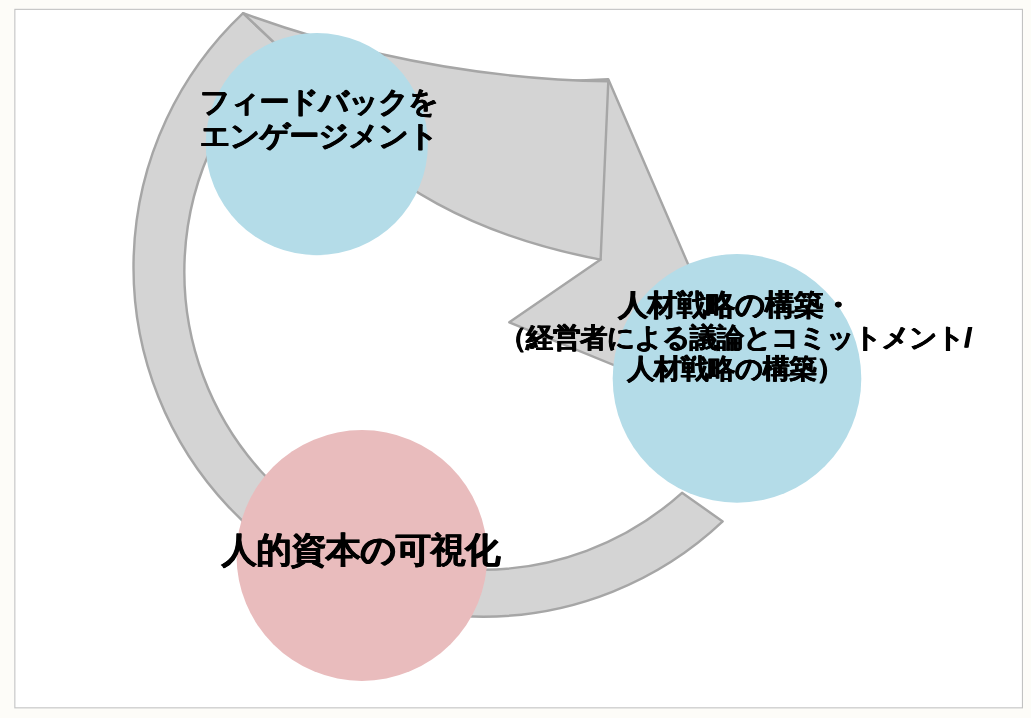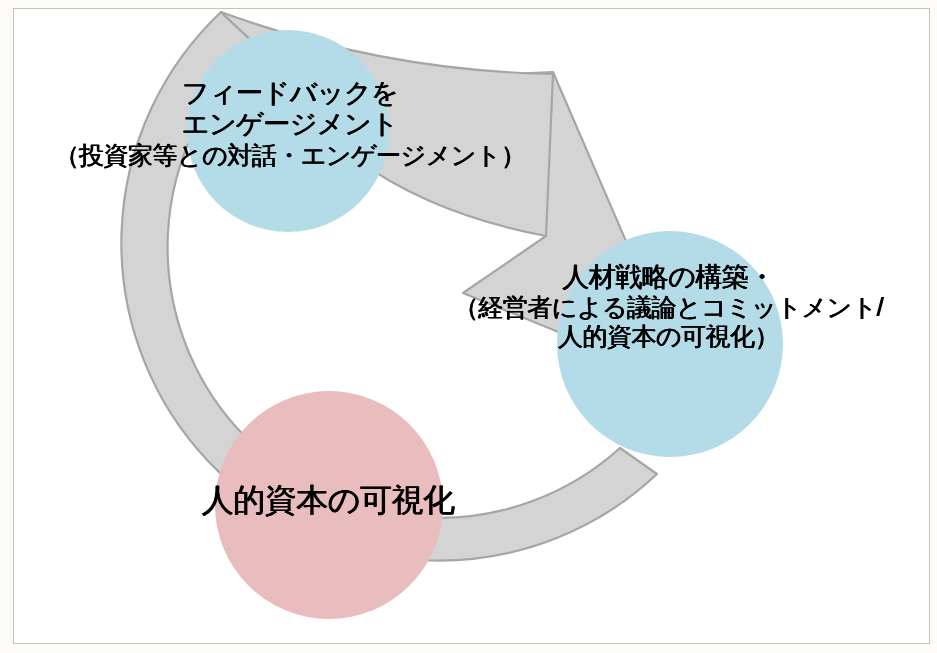--- a/index.html
+++ b/index.html
@@ -33,21 +33,21 @@
   svg.stage {
     position: absolute;
     left: 0;
     top: 0;
     width: 937px;
     height: 653px;
   }
   .node-label {
     position: absolute;
     color: #000000;
-    font-weight: normal;
+    font-weight: bold;
     text-align: center;
     line-height: 1.16;
     white-space: nowrap;
     letter-spacing: -0.5px;
     text-shadow: 0.5px 0 0 #000, -0.5px 0 0 #000;
   }
   .line-big   { font-size: 27px; }
   .line-small { font-size: 25px; }
 
   #label-feedback {
@@ -102,26 +102,25 @@
     </g>
 
     <circle cx="288" cy="131" r="101" fill="#b4dce8"></circle>
     <circle cx="670" cy="344" r="113" fill="#b4dce8"></circle>
     <circle cx="329" cy="505" r="114" fill="#e9bcbd"></circle>
   </svg>
 
   <div class="node-label" id="label-feedback">
     <div class="line-big">フィードバックを</div>
     <div class="line-big">エンゲージメント</div>
-    <div class="line-small">（投資家等との対話・エンゲージメント）</div>
   </div>
 
   <div class="node-label" id="label-strategy">
     <div class="line-big">人材戦略の構築・</div>
     <div class="line-small">（経営者による議論とコミットメント/</div>
-    <div class="line-small">人的資本の可視化）</div>
+    <div class="line-small">人材戦略の構築）</div>
   </div>
 
   <div class="node-label" id="label-visualize">
     <div>人的資本の可視化</div>
   </div>
 
 </div>
 
 </body></html>

